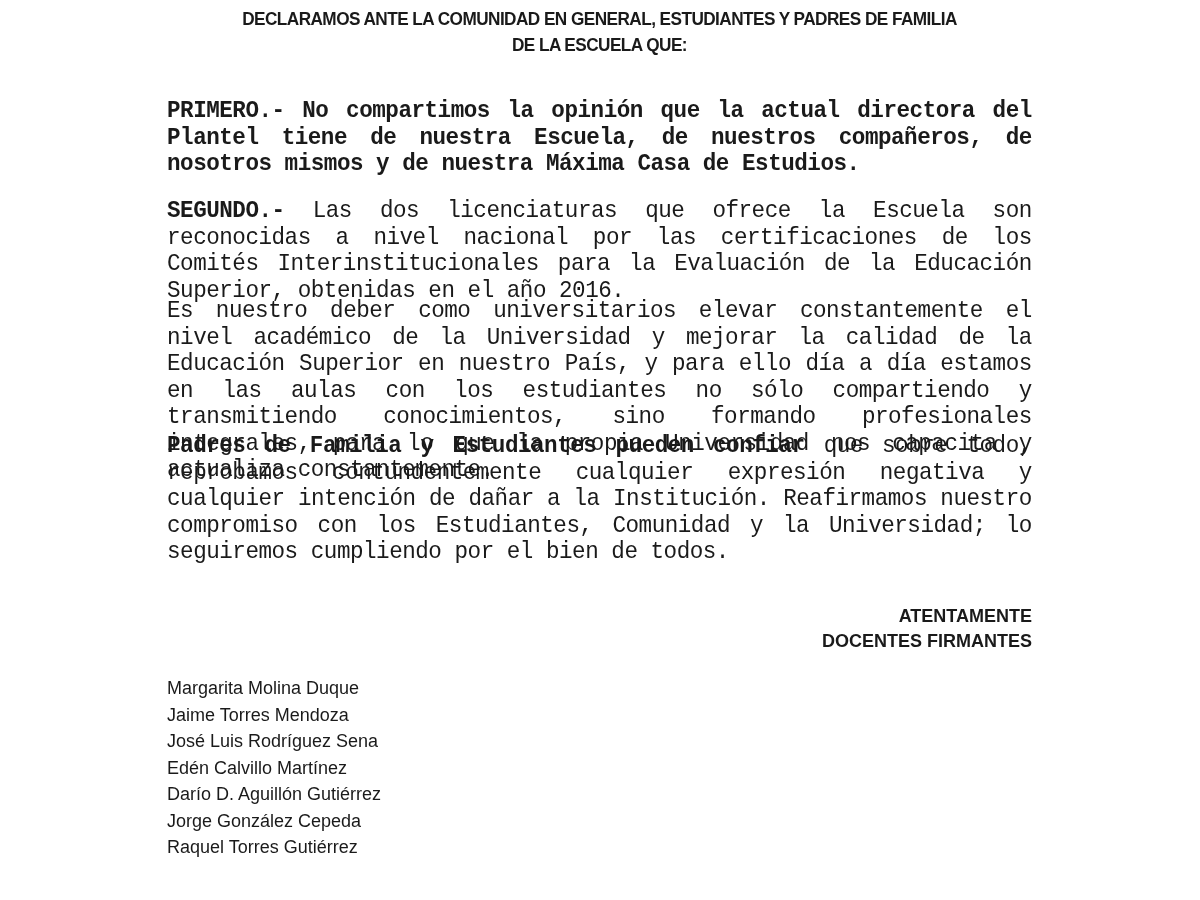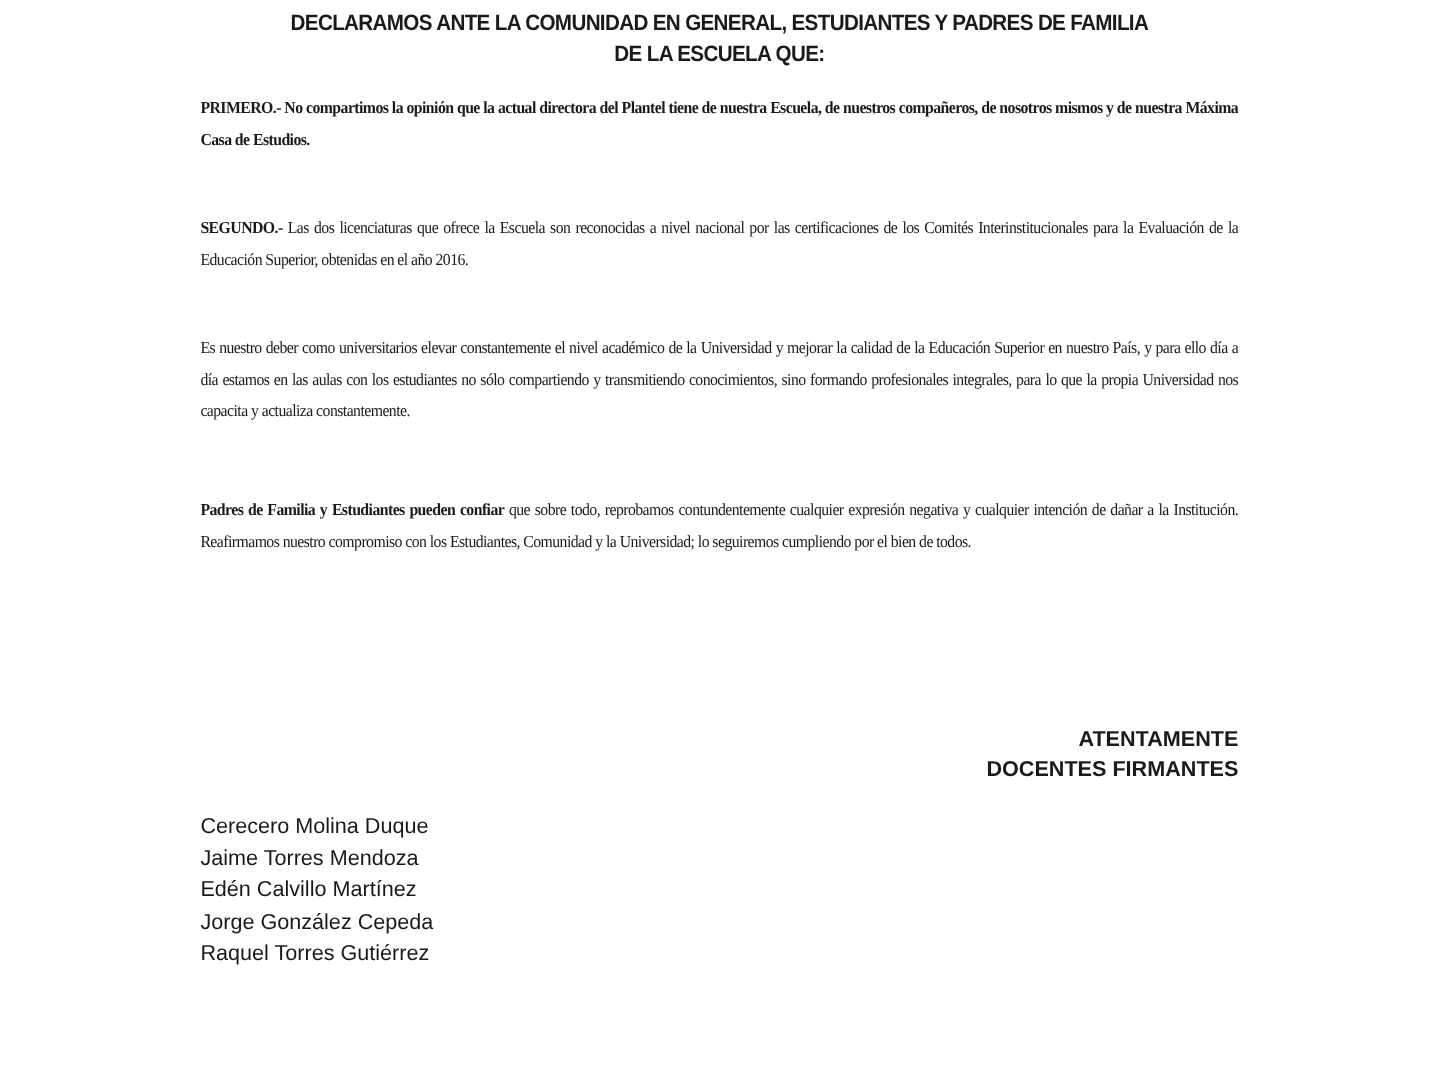--- a/index.html
+++ b/index.html
@@ -31,25 +31,26 @@
       font-size: 18.5px;
       line-height: 26px;
       letter-spacing: -0.6px;
       transform: scaleX(0.93);
       transform-origin: center top;
     }
     .para {
       position: absolute;
       left: 0;
       width: 865px;
-      font-family: Liberation Serif, serif;
-      font-size: 14px;
+      font-family: Liberation Mono, monospace;
+      font-size: 24px;
       line-height: 26.5px;
       text-align: justify;
       letter-spacing: -0.5px;
+      margin-top: 20px;
     }
     .para b { font-weight: bold; }
     .p1 { top: 78px; }
     .p2 { top: 178px; }
     .p3 { top: 278px; }
     .p4 { top: 413px; }
     .condensed {
       display: block;
       transform: scaleX(0.94);
       transform-origin: left top;
@@ -112,20 +113,22 @@
       <b>Padres de Familia y Estudiantes pueden confiar</b><span> que sobre todo, reprobamos contundentemente cualquier expresión negativa y cualquier intención de dañar a la Institución. Reafirmamos nuestro compromiso con los Estudiantes, Comunidad y la Universidad; lo seguiremos cumpliendo por el bien de todos.</span>
     </span>
   </div>
 
   <div class="signoff">
     <div>ATENTAMENTE</div>
     <div>DOCENTES FIRMANTES</div>
   </div>
 
   <ul class="signers">
-    <li>Cerecero Molina Duque</li>
+    <li>Margarita Molina Duque</li>
     <li>Jaime Torres Mendoza</li>
+    <li>José Luis Rodríguez Sena</li>
     <li>Edén Calvillo Martínez</li>
+    <li>Darío D. Aguillón Gutiérrez</li>
     <li>Jorge González Cepeda</li>
     <li>Raquel Torres Gutiérrez</li>
   </ul>
 
 </div>
 
 </body></html>

